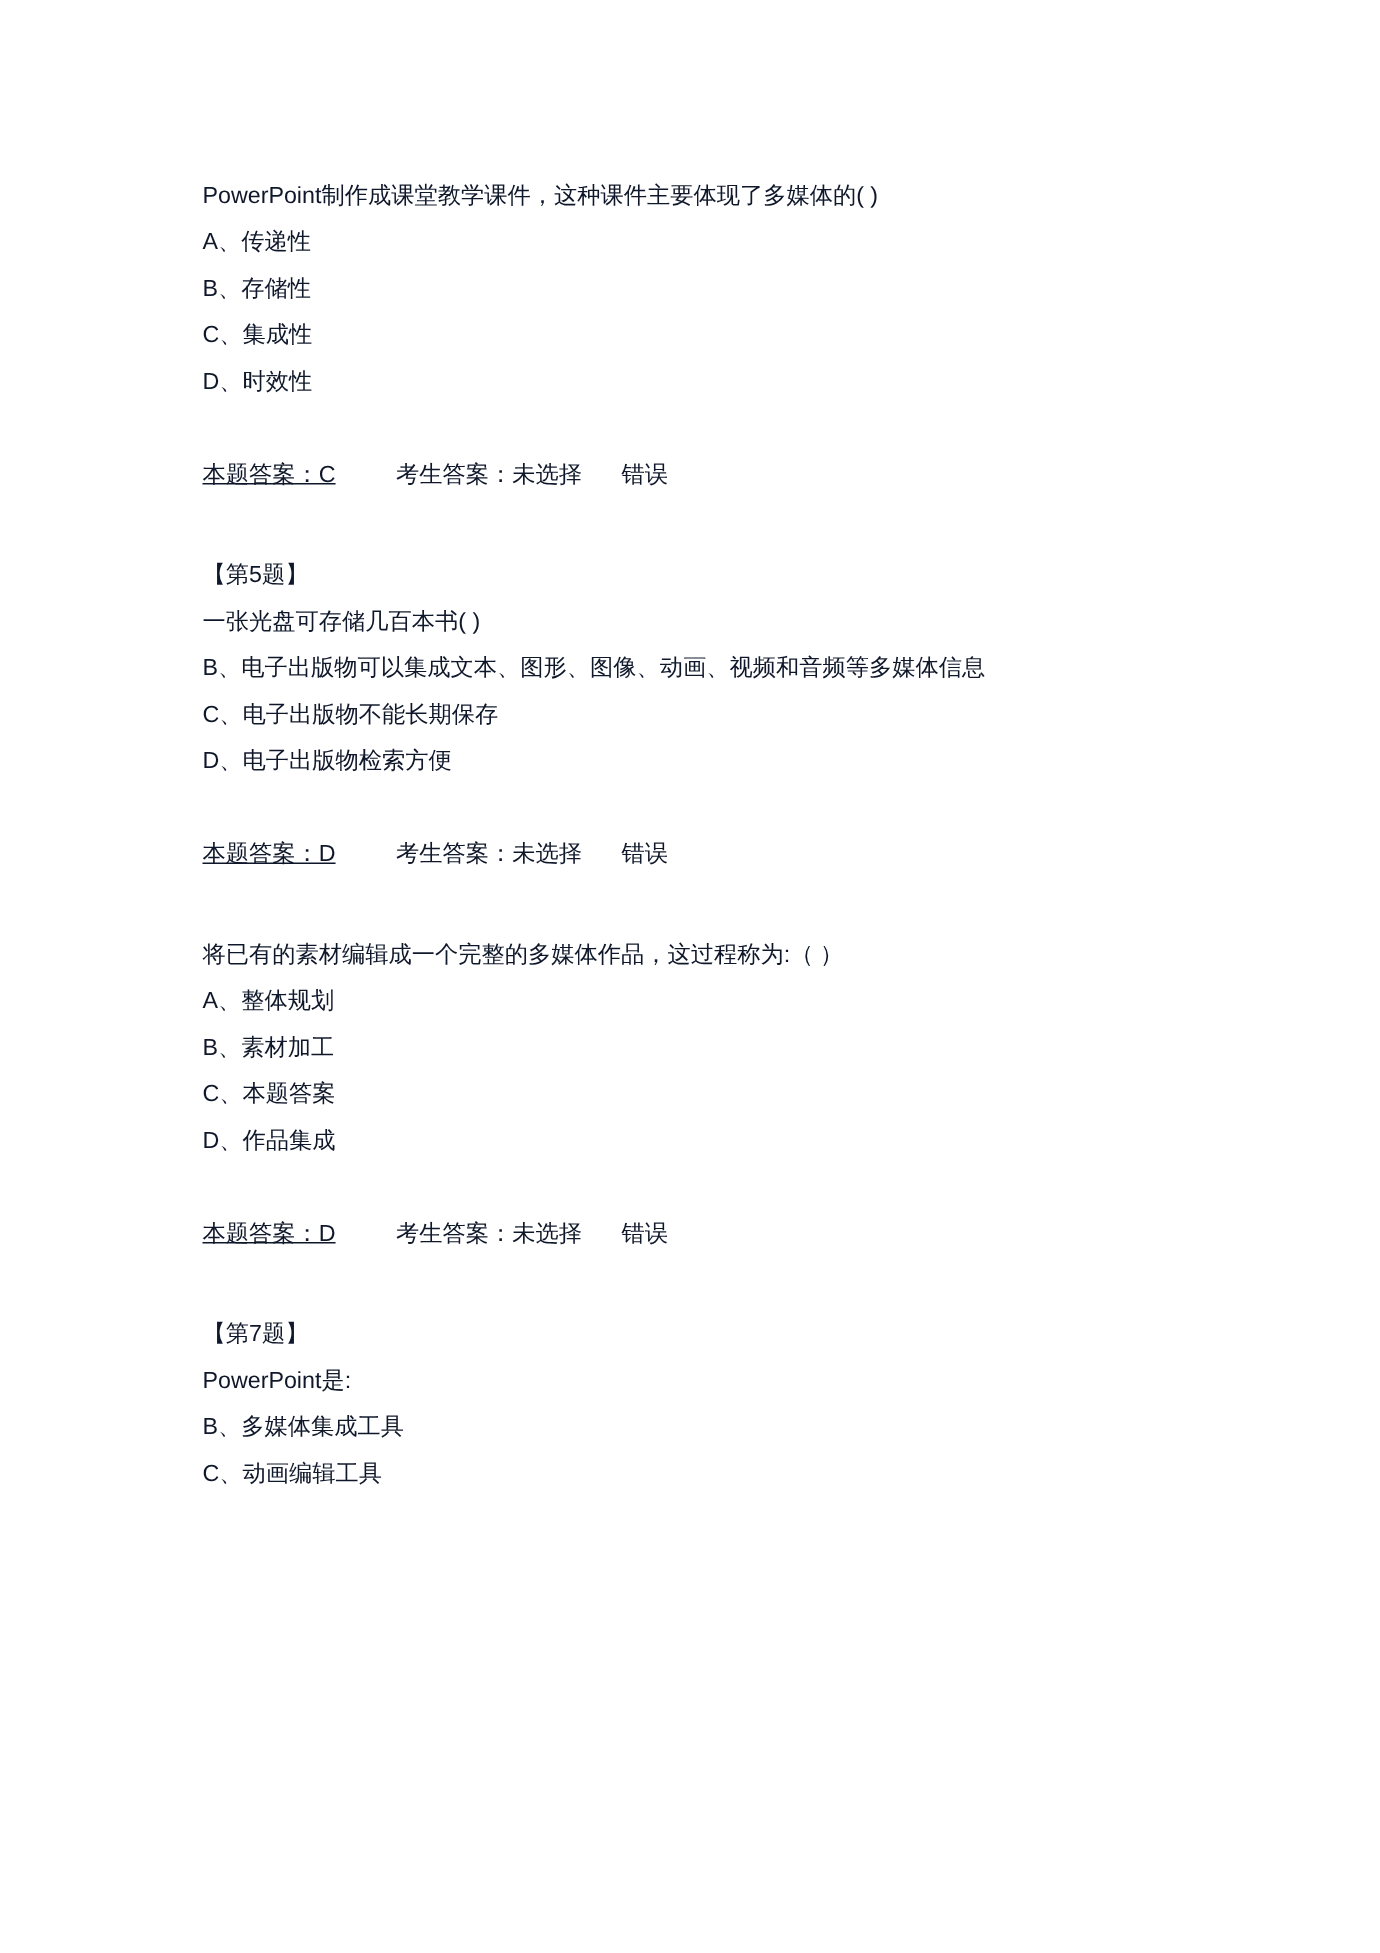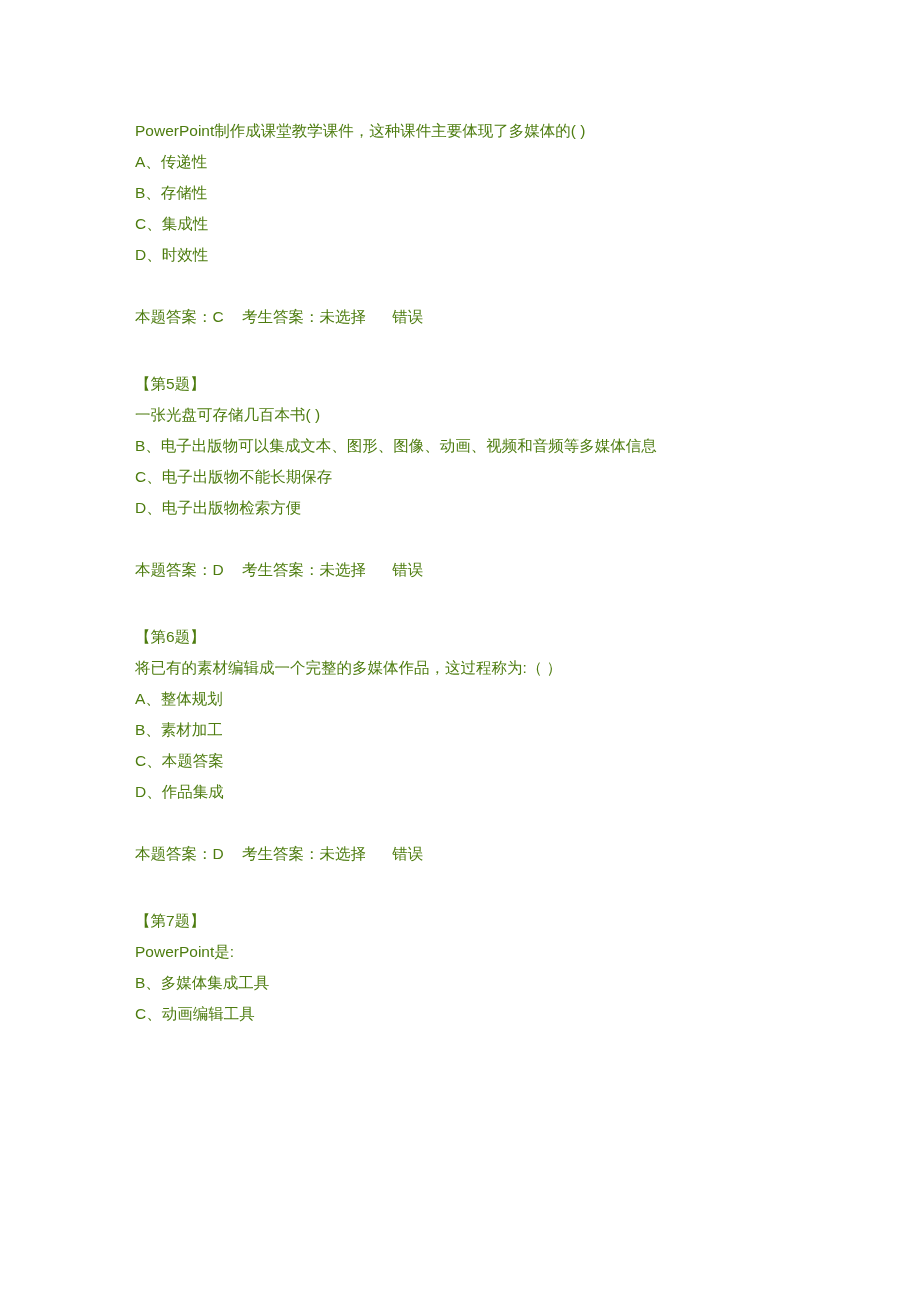--- a/index.html
+++ b/index.html
@@ -5,31 +5,31 @@
     body {
       background: #ffffff;
       margin: 0;
       padding: 0;
       font-family: "Microsoft YaHei", "SimSun", sans-serif;
       width: 920px;
       min-height: 1302px;
     }
     .content {
       padding: 115px 135px 0 135px;
-      color: #4d7c0f;
+      color: #0f172a;
       font-size: 15.5px;
       line-height: 2.0;
     }
     .block {
       margin-bottom: 36px;
     }
     .answer-row span {
       display: inline-block;
     }
-    .gap-small { margin-right: 14px; }
+    .gap-small { margin-right: 36px; text-decoration: underline; }
     .gap-large { margin-right: 22px; }
   </style>
 </head>
 <body>
 
 <div class="content">
 
   <div class="block">
     <div>PowerPoint制作成课堂教学课件，这种课件主要体现了多媒体的(  )</div>
     <div>A、传递性</div>
@@ -52,21 +52,20 @@
     <div>D、电子出版物检索方便</div>
     <div>&nbsp;</div>
     <div class="answer-row">
       <span class="gap-small">本题答案：D</span>
       <span class="gap-large">考生答案：未选择</span>
       <span>错误</span>
     </div>
   </div>
 
   <div class="block">
-    <div>【第6题】</div>
     <div>将已有的素材编辑成一个完整的多媒体作品，这过程称为:（ ）</div>
     <div>A、整体规划</div>
     <div>B、素材加工</div>
     <div>C、本题答案</div>
     <div>D、作品集成</div>
     <div>&nbsp;</div>
     <div class="answer-row">
       <span class="gap-small">本题答案：D</span>
       <span class="gap-large">考生答案：未选择</span>
       <span>错误</span>

